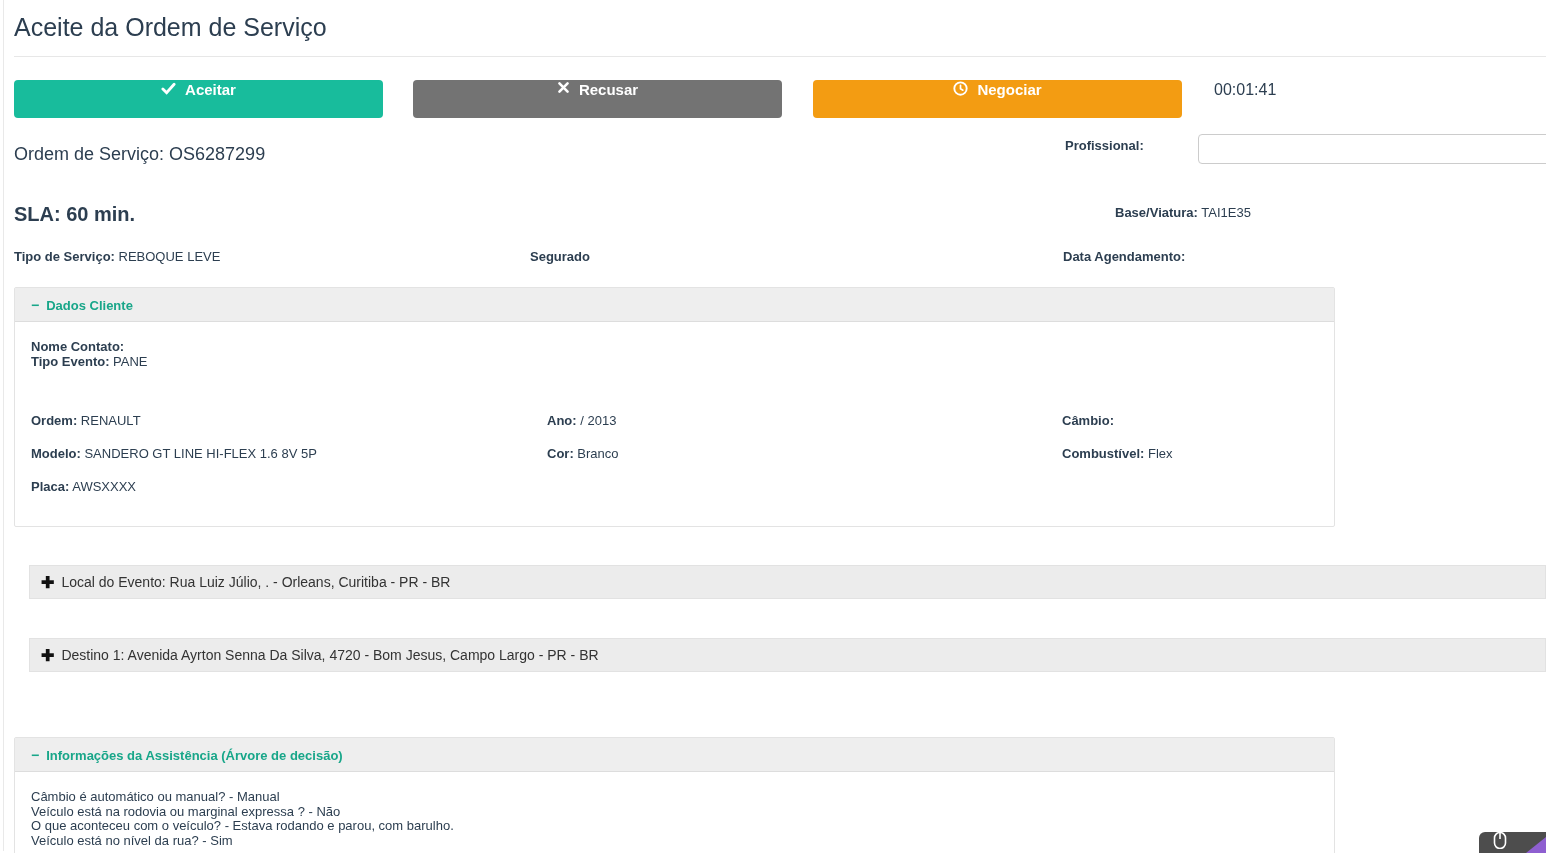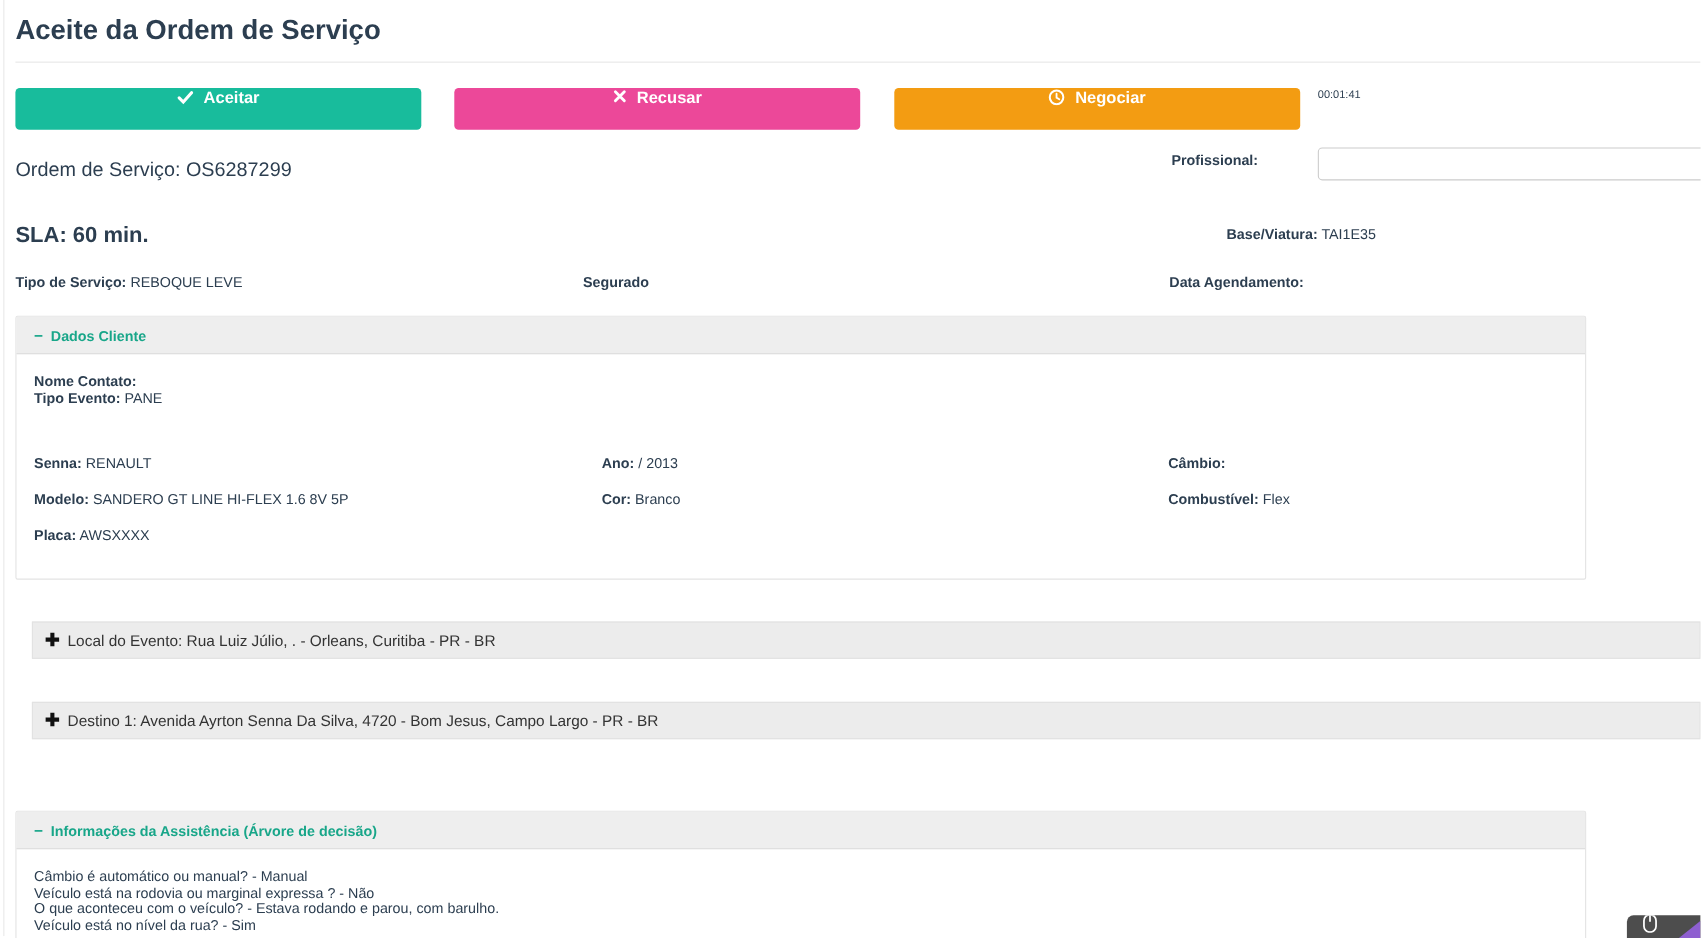--- a/index.html
+++ b/index.html
@@ -5,53 +5,53 @@
   * { box-sizing: border-box; }
   html,body { margin:0; padding:0; }
   body {
     width:1546px; height:853px; overflow:hidden; position:relative;
     background:#ffffff; color:#2c3e50;
     font-family:"Liberation Sans", sans-serif;
   }
   .left-edge-line { position:absolute; left:3px; top:0; width:1px; height:851px; background:#e9e9e9; }
   .container { position:relative; padding-left:14px; width:1546px; }
 
-  .page-title { margin:0; padding-top:13px; font-size:25px; font-weight:700; color:#2c3e50; }
+  .page-title { margin:0; padding-top:13px; font-size:25px; font-weight:400; color:#2c3e50; }
   hr.title-rule { border:none; border-top:1px solid #e7e7e7; margin:14px 0 0 0; width:1532px; }
 
   .actions-row { display:flex; align-items:flex-start; margin-top:23px; }
   .btn {
     width:369px; height:38px; border:none; border-radius:4px;
     color:#fff; font-weight:bold; font-size:15px; font-family:inherit;
     display:flex; align-items:flex-start; justify-content:center; gap:9px; cursor:pointer;
   }
   .btn-accept { background:#18bc9c; }
-  .btn-refuse { background:#ec4899; margin-left:30px; }
+  .btn-refuse { background:#737373; margin-left:30px; }
   .btn-negotiate { background:#f39c12; margin-left:31px; }
   .btn .ico { display:inline-flex; align-items:center; }
-  .timer { margin-left:16px; font-size:10px; color:#2c3e50; padding-top:1px; }
+  .timer { margin-left:32px; font-size:16px; color:#2c3e50; padding-top:1px; }
 
   .order-row { position:relative; margin-top:16px; height:32px; }
   .order-number { position:absolute; left:0; top:10px; font-size:18px; }
   .professional-label { position:absolute; left:1051px; top:4px; font-size:13px; font-weight:bold; }
   .professional-input {
     position:absolute; left:1184px; top:0; width:352px; height:30px;
     border:1px solid #ccc; border-radius:4px; background:#fff;
     font-family:inherit; font-size:13px; padding:0 8px; color:#2c3e50;
   }
 
   .sla-row { position:relative; margin-top:37px; height:26px; }
   .sla-text { position:absolute; left:0; top:0; font-size:20px; font-weight:bold; }
   .base-viatura { position:absolute; left:1101px; top:2px; font-size:13px; }
 
   .meta-row { display:grid; grid-template-columns:516px 533px auto; margin-top:20px; font-size:13px; }
 
   b.lbl { font-weight:bold; }
 
-  .panel { width:1428px; border:1px solid #e3e3e3; border-radius:2px; background:#fff; }
+  .panel { width:1321px; border:1px solid #e3e3e3; border-radius:2px; background:#fff; }
   .panel-dados { margin-top:23px; }
   .panel-header {
     background:#eeeeee; border-bottom:1px solid #dddddd;
     padding:9px 16px 8px; font-size:13px; font-weight:bold; color:#18a689;
   }
   .panel-header .collapse-ico { font-weight:900; margin-right:7px; font-size:14px; }
   .panel-body { padding:17px 16px 32px; font-size:13px; }
   .field-line { }
   .vehicle-grid { display:grid; grid-template-columns:516px 515px auto; row-gap:18px; margin-top:44px; }
 
@@ -154,21 +154,21 @@
       <div class="field-line">
         <b class="lbl">Nome Contato:</b>
         <span></span>
       </div>
       <div>
         <b class="lbl">Tipo Evento:</b>
         <span>PANE</span>
       </div>
       <div class="vehicle-grid">
         <div>
-          <b class="lbl">Senna:</b>
+          <b class="lbl">Ordem:</b>
           <span>RENAULT</span>
         </div>
         <div>
           <b class="lbl">Ano:</b>
           <span>/ 2013</span>
         </div>
         <div>
           <b class="lbl">Câmbio:</b>
           <span></span>
         </div>

